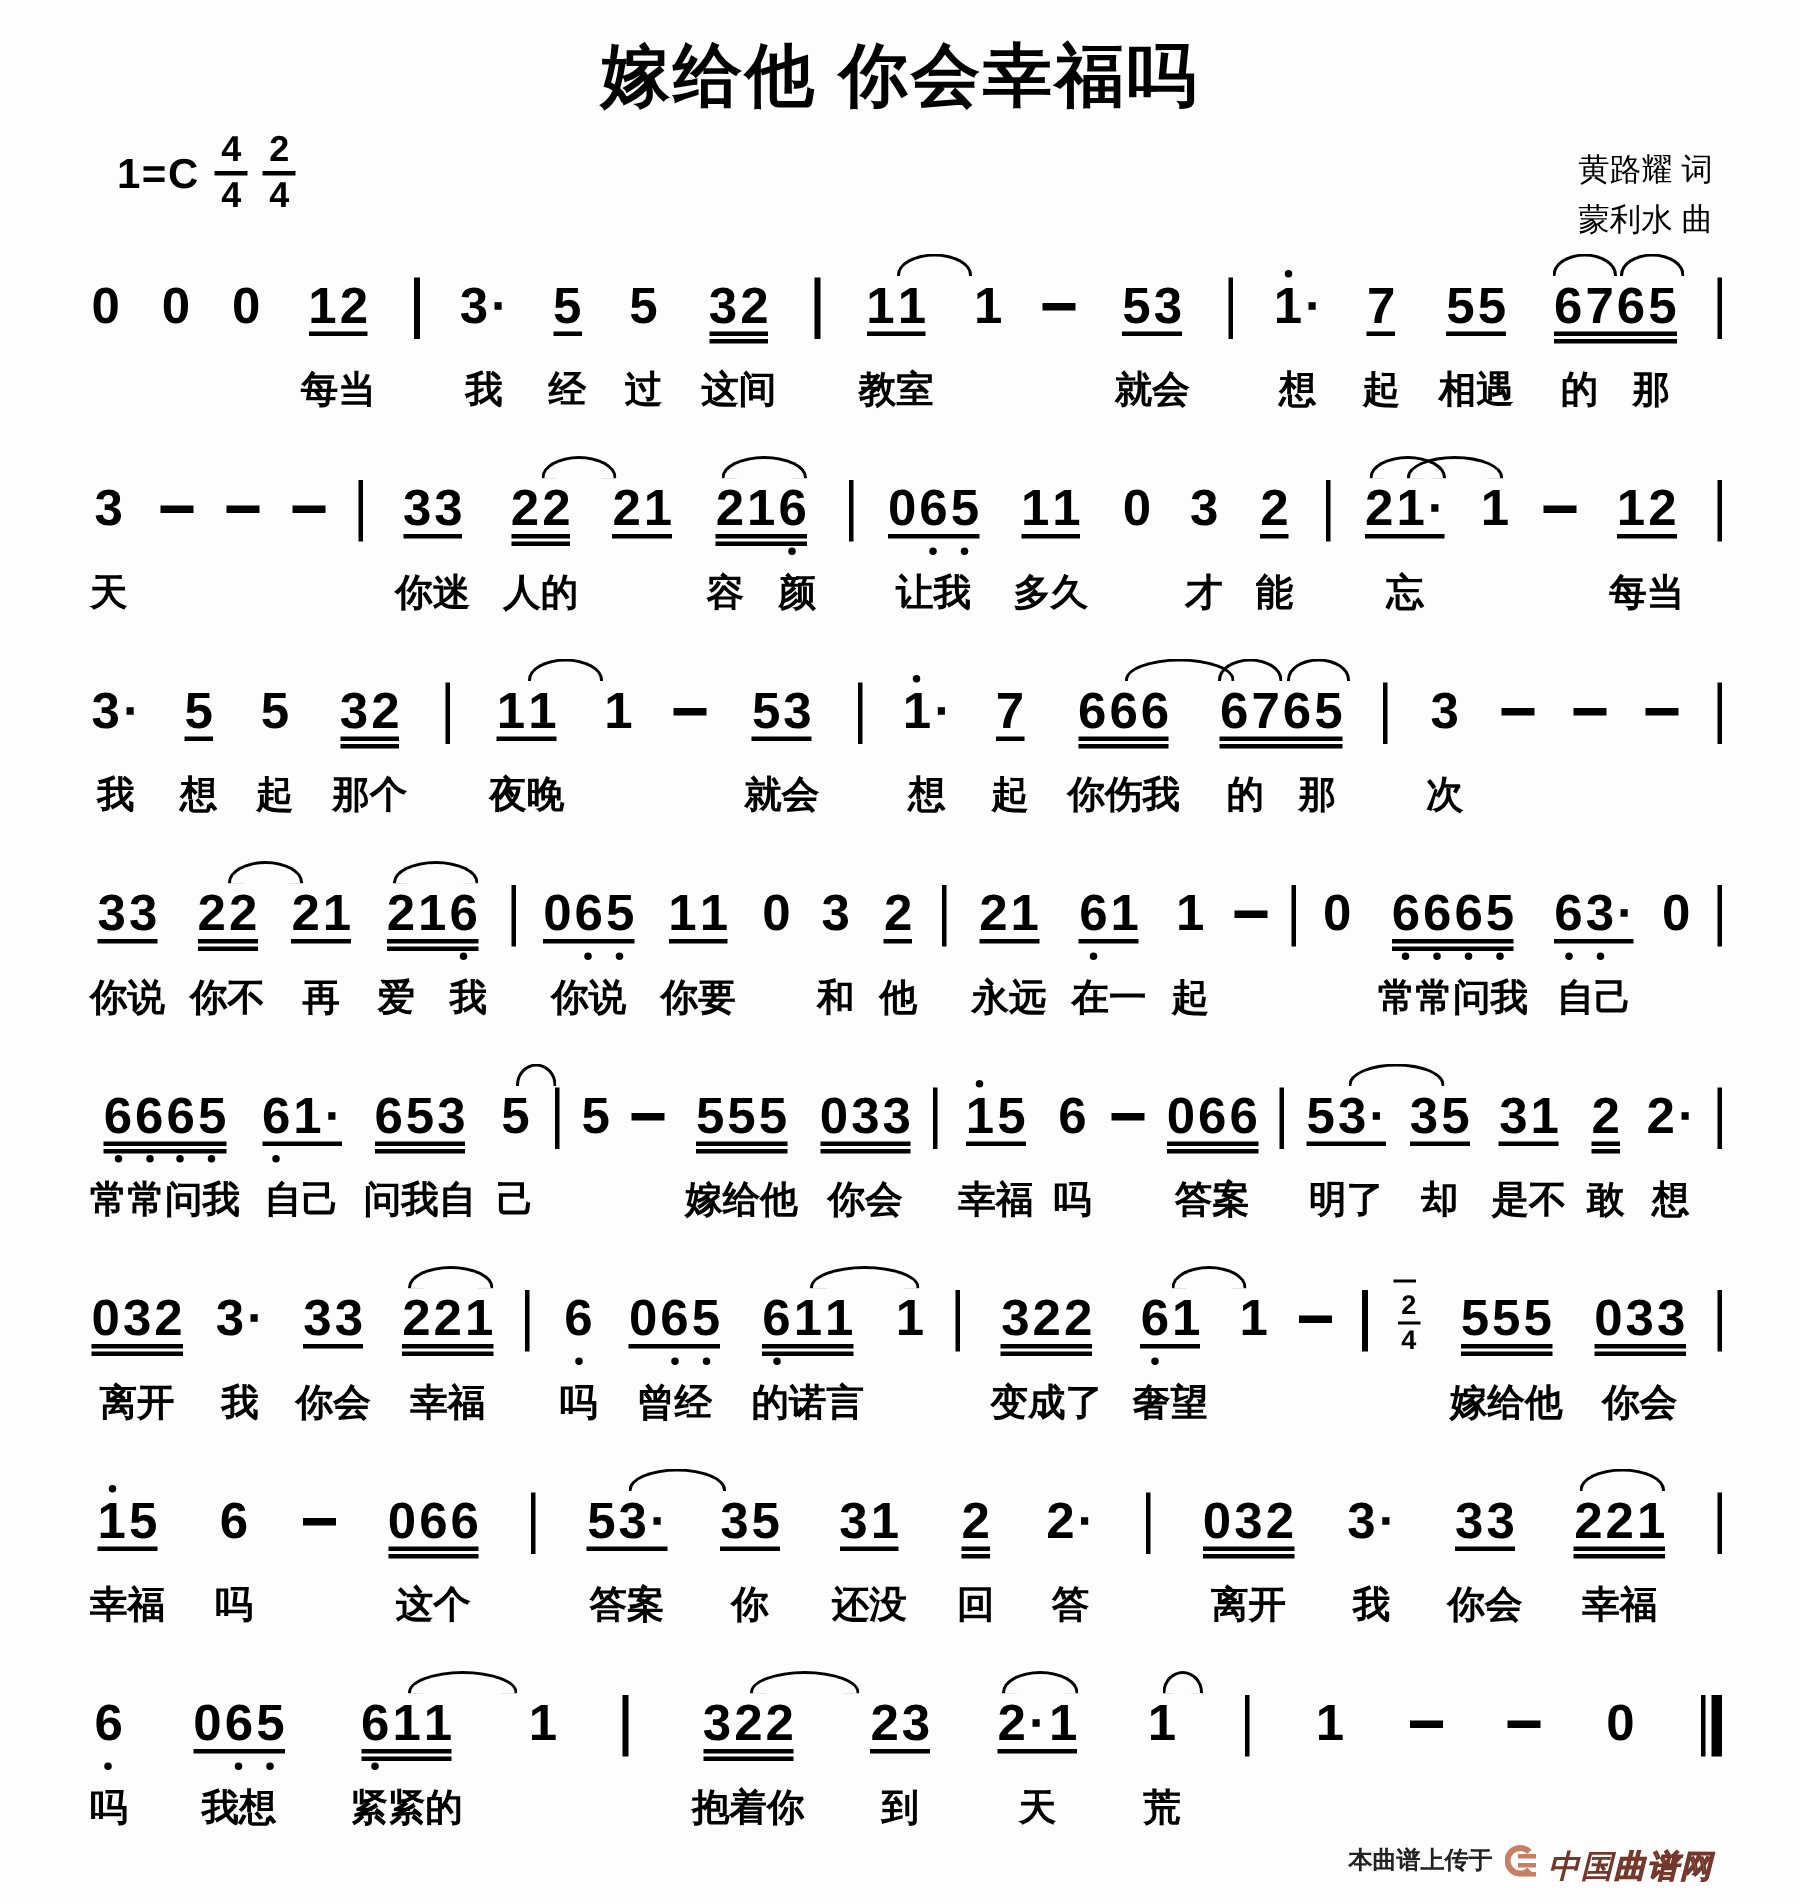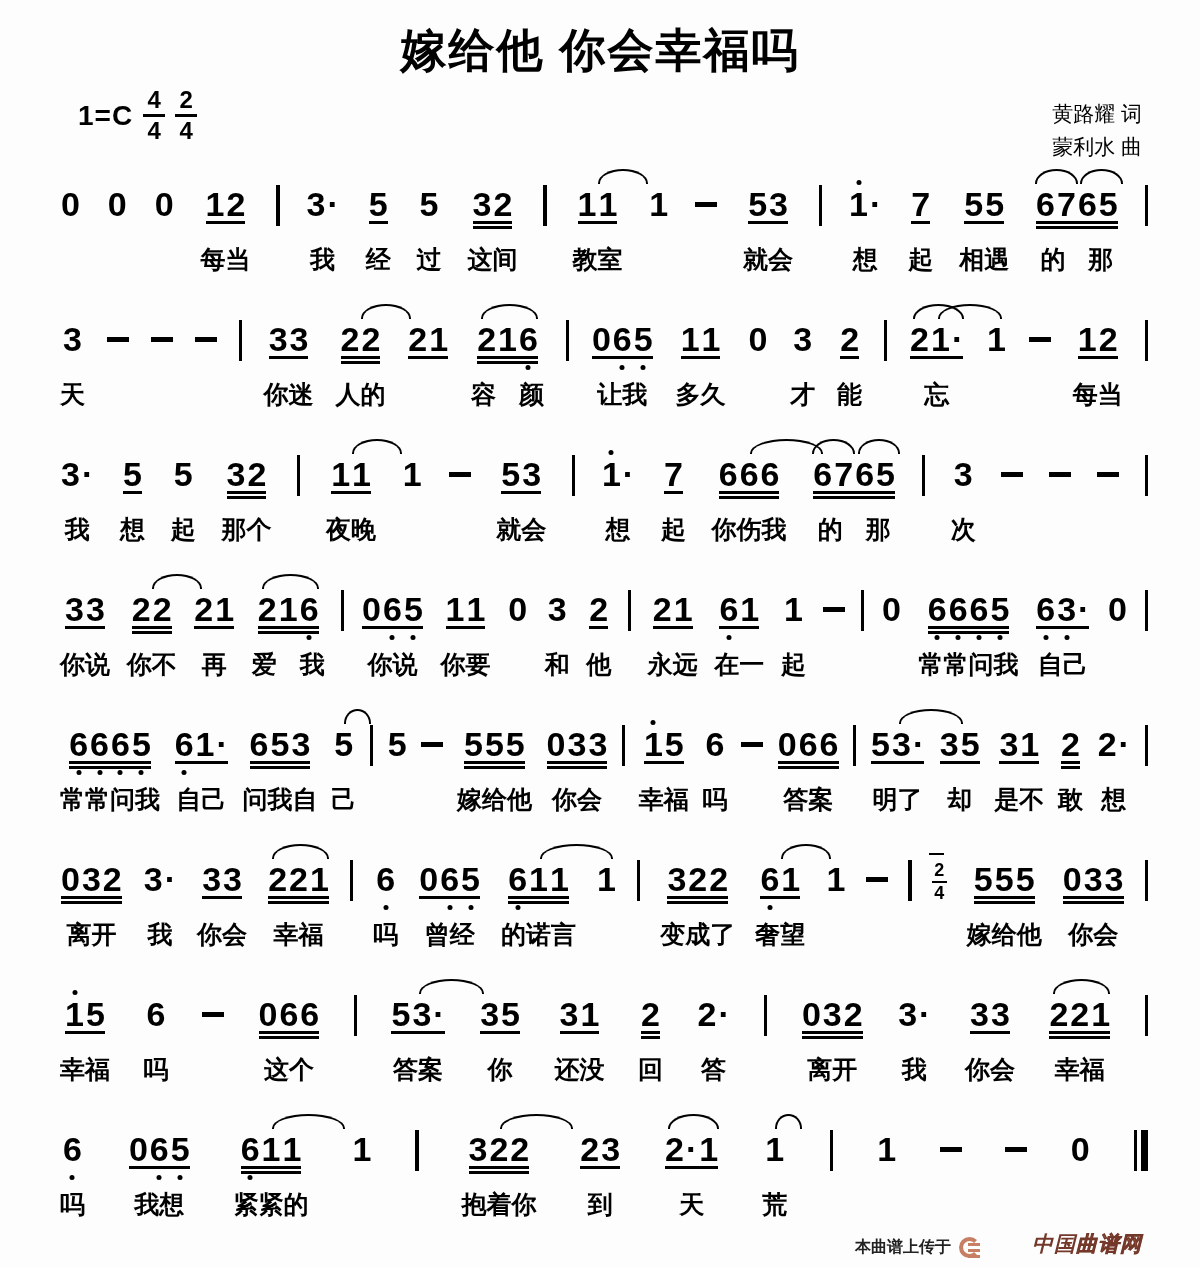--- a/index.html
+++ b/index.html
@@ -65,36 +65,36 @@
   .ts::before{content:'';position:absolute;top:-8px;left:-3px;width:15px;height:2.4px;background:#000;}
   .ts .tnum,.ts .tden{font-size:18px;font-weight:700;line-height:1.05;}
   .ts .tline{width:15px;height:2px;background:#000;margin:1px 0;}
   .lyr{
     margin-top:17px;height:30px;font-size:25px;font-weight:600;
     white-space:pre;word-spacing:16px;text-align:center;
   }
   
   .footer{
     position:absolute;right:58px;bottom:10px;
-    display:flex;align-items:flex-end;gap:8px;
+    display:flex;align-items:flex-start;gap:8px;
   }
   .fprefix{font-size:16px;font-weight:700;color:#222;}
   .sitelogo{
     position:relative;width:21px;height:21px;border-radius:50%;
     border:4px solid var(--logo-accent,#c77f63);border-right-color:transparent;
     box-sizing:border-box;
   }
   .sitelogo::before,.sitelogo::after{
     content:'';position:absolute;right:-4px;height:2.5px;width:12px;
     background:var(--logo-accent,#c77f63);
   }
   .sitelogo::before{top:2px;}
   .sitelogo::after{top:8px;box-shadow:0 6px 0 var(--logo-accent,#c77f63);}
   .fsite{font-size:21px;font-weight:700;font-style:italic;letter-spacing:1px;}
-  .fsite .sb{color:var(--logo-dark,#74382a);margin-left:44px;}
+  .fsite .sb{color:var(--logo-dark,#74382a);}
   .fsite .sl{color:var(--logo-light,#a96a50);-webkit-text-stroke:0.6px var(--logo-dark,#74382a);}
 </style>
 </head>
 <body>
 
 <header>
   <h1>嫁给他 你会幸福吗</h1>
   <div class="keysig">
     <span class="tonic">1=C</span>
     <span class="frac">

